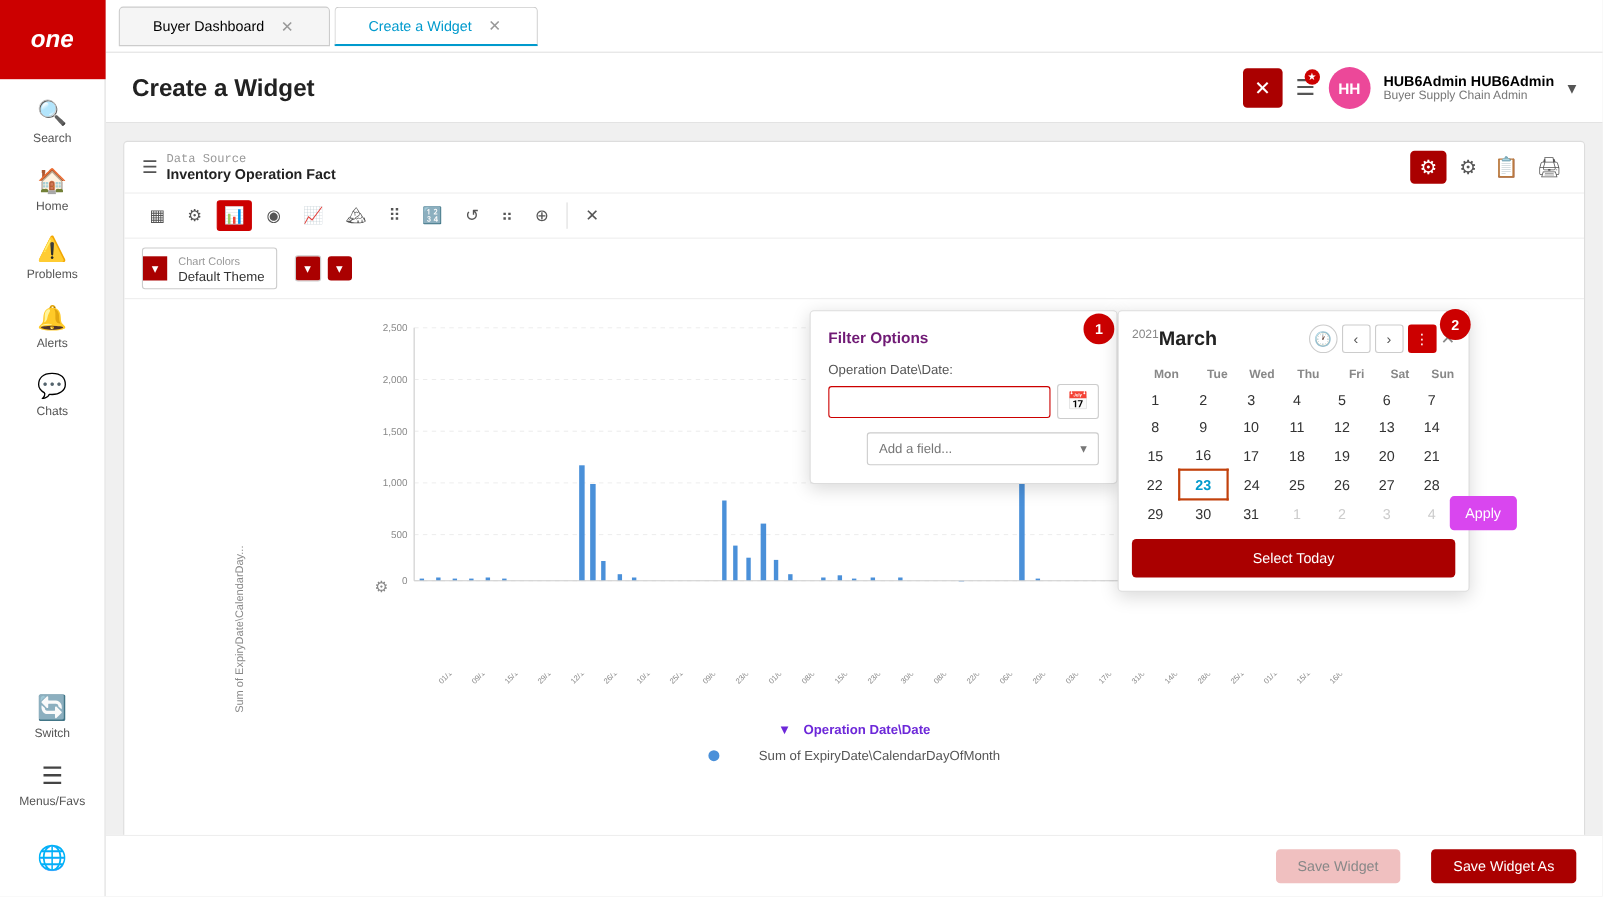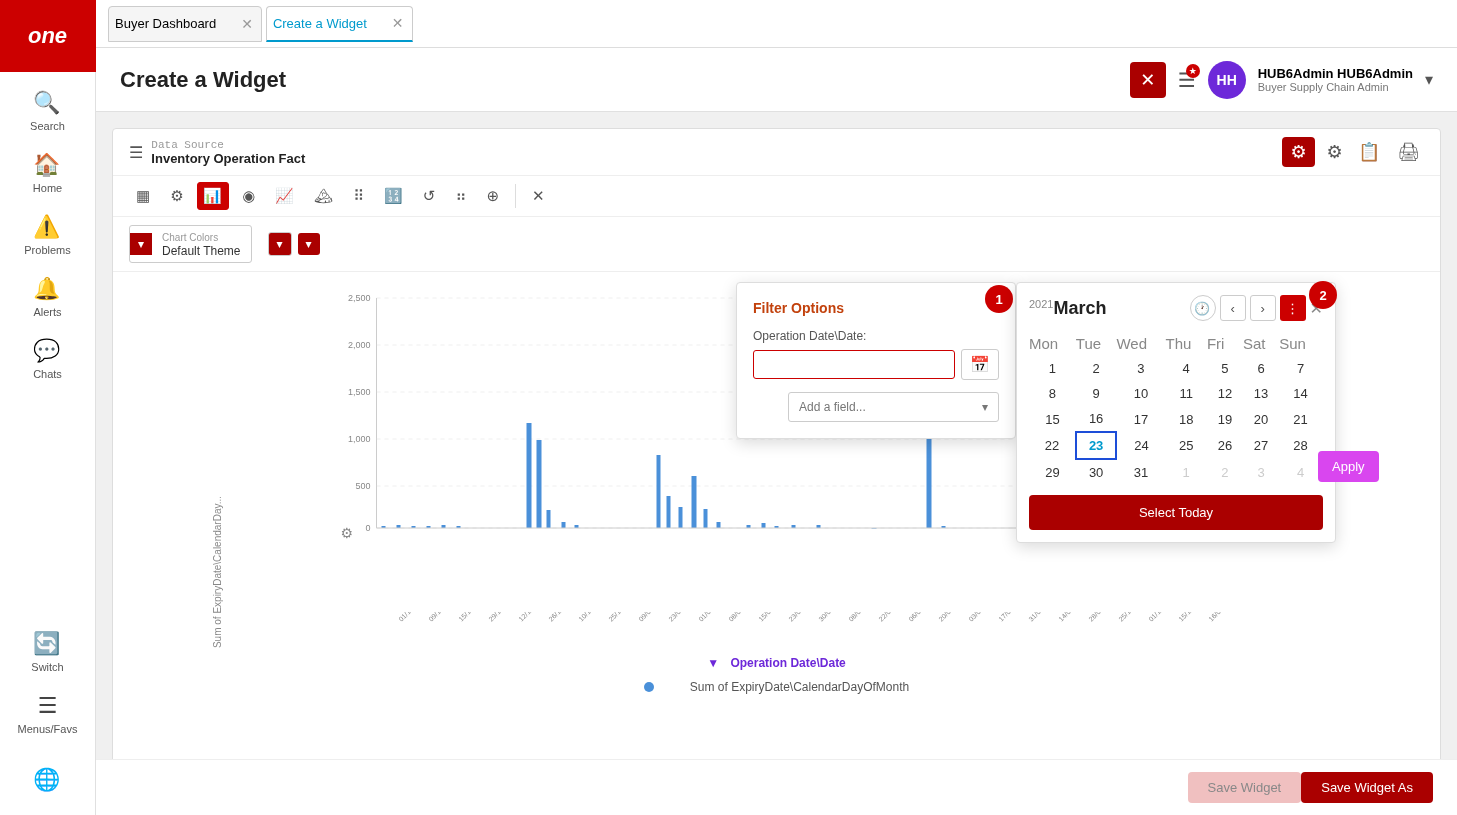--- a/index.html
+++ b/index.html
@@ -61,27 +61,27 @@
       display: flex;
       align-items: center;
       border-bottom: 1px solid #ddd;
       padding: 0 12px;
       height: 48px;
       gap: 4px;
     }
     .tab {
       display: flex;
       align-items: center;
-      padding: 8px 6px;
+      padding: 8px 30px;
       border: 1px solid #ccc;
       border-radius: 4px 4px 0 0;
       background: #f5f5f5;
       cursor: pointer;
       font-size: 13px;
-      gap: 23px;
+      gap: 13px;
       height: 36px;
     }
     .tab.active {
       background: #fff;
       border-bottom: 2px solid #009acd;
       color: #009acd;
     }
     .tab .close-btn {
       font-size: 14px;
       color: #999;
@@ -140,21 +140,21 @@
       color: #fff;
       border-radius: 50%;
       width: 14px;
       height: 14px;
       font-size: 9px;
       display: flex;
       align-items: center;
       justify-content: center;
     }
     .user-avatar {
-      background: #6d28d9;
+      background: #ec4899;
       color: #fff;
       border-radius: 50%;
       width: 38px;
       height: 38px;
       display: flex;
       align-items: center;
       justify-content: center;
       font-weight: bold;
       font-size: 14px;
     }
@@ -279,21 +279,21 @@
     .bottom-bar {
       position: absolute;
       bottom: 0;
       left: 0;
       right: 0;
       background: #fff;
       border-top: 1px solid #eee;
       padding: 12px 24px;
       display: flex;
       justify-content: flex-end;
-      gap: 0;
+      gap: 28px;
     }
     .btn-save {
       background: #f0c0c0;
       color: #888;
       border: none;
       border-radius: 4px;
       padding: 8px 20px;
       font-size: 13px;
       cursor: pointer;
     }
@@ -316,21 +316,21 @@
       border: 1px solid #ddd;
       border-radius: 4px;
       box-shadow: 0 4px 16px rgba(0,0,0,0.15);
       z-index: 100;
       width: 280px;
       padding: 16px;
     }
     .filter-title {
       font-size: 14px;
       font-weight: 600;
-      color: #c2410c;
+      color: #701a75;
       margin-bottom: 28px;
     }
     .filter-label {
       font-size: 12px;
       color: #555;
       margin-bottom: 6px;
     }
     .filter-input-row {
       display: flex;
       align-items: center;
@@ -441,37 +441,37 @@
       border: none;
       cursor: pointer;
       font-size: 16px;
       color: #888;
     }
     .cal-grid {
       width: 100%;
       border-collapse: collapse;
     }
     .cal-grid th {
-      font-size: 15px;
+      font-size: 11px;
       color: #888;
-      font-weight: 400;
-      text-align: left;
+      font-weight: 700;
+      text-align: right;
       padding: 4px 0;
     }
     .cal-grid td {
       text-align: center;
       padding: 5px 4px;
       font-size: 13px;
       cursor: pointer;
       color: #333;
       border-radius: 50%;
     }
     .cal-grid td.today {
       background: #fff;
-      border: 2px solid #1d4ed8;
+      border: 2px solid #c2410c;
       border-radius: 50%;
       color: #009acd;
       font-weight: bold;
     }
     .cal-grid td.other-month { color: #ccc; }
     .cal-select-today {
       margin-top: 10px;
       width: 100%;
       background: #a00;
       color: #fff;

